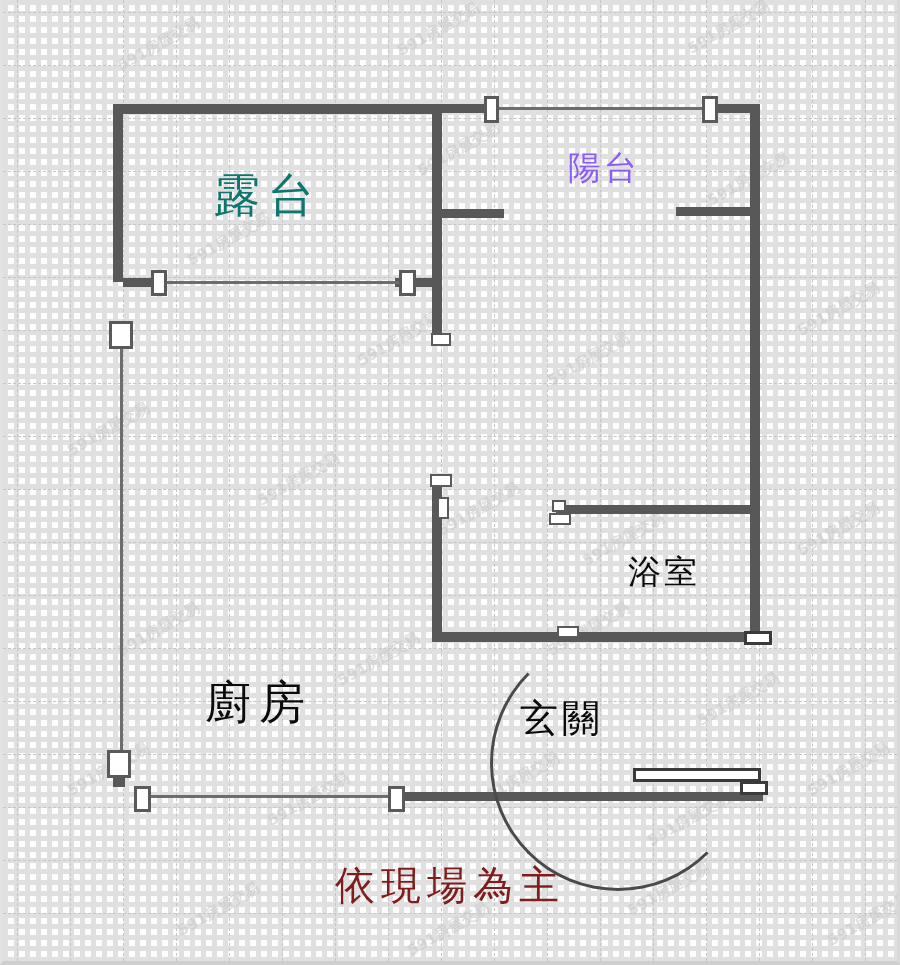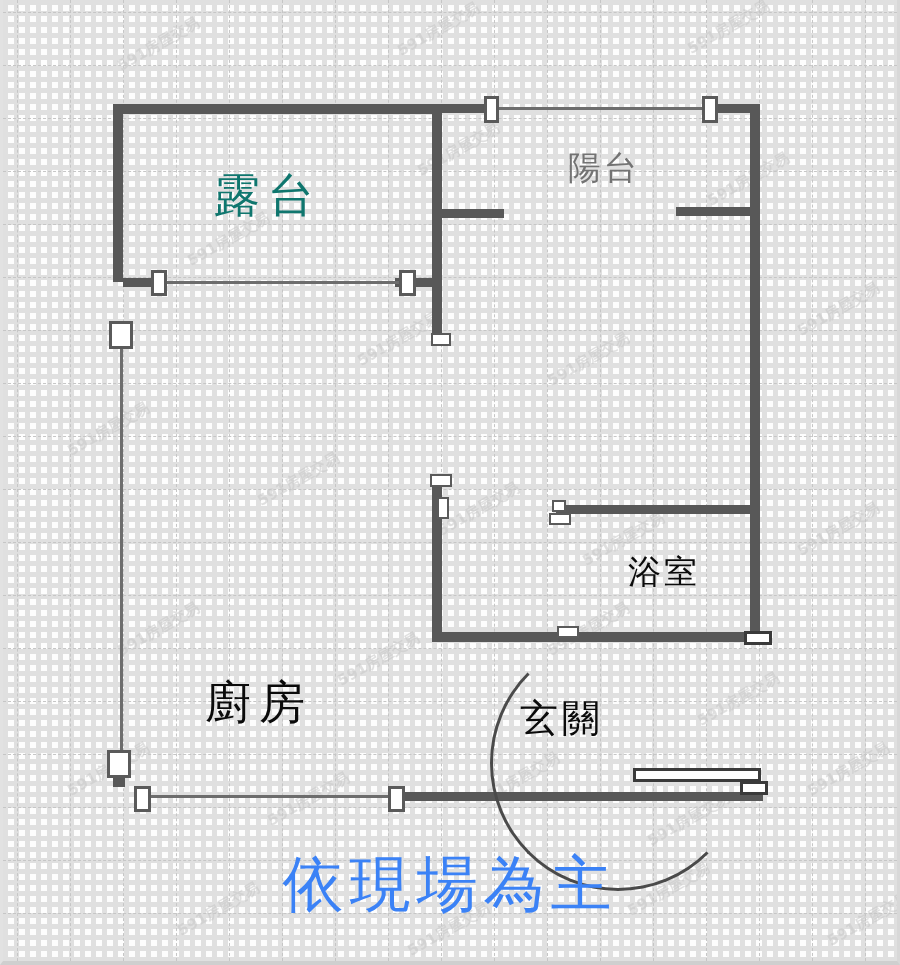--- a/index.html
+++ b/index.html
@@ -127,23 +127,23 @@
   }
   .label-lg { font-size: 46px; letter-spacing: 8px; }
   .label-md { font-size: 38px; letter-spacing: 4px; }
   .label-sm { font-size: 33px; letter-spacing: 3px; }
   #caption {
     position: absolute;
     left: 50%;
     top: 885px;
     transform: translate(-50%, -50%);
     font-family: "DejaVu Serif", "Liberation Serif", serif;
-    font-size: 61px;
+    font-size: 40px;
     letter-spacing: 6px;
-    color: #3b82f6;
+    color: #7f1d1d;
     white-space: nowrap;
   }
 </style>
 </head>
 <body>
 
 <div id="plan-root">
 
   <div id="grid-layer"></div>
   <div id="grid-rows">
@@ -254,21 +254,21 @@
       <div class="win-sm" style="left: 546px; top: 513px; width: 22px; height: 12px;"></div>
       <div class="win-sm" style="left: 554px; top: 626px; width: 22px; height: 12px;"></div>
       <div class="door-arc" style="left: 487px; top: 635px; width: 256px; height: 256px;"></div>
       <div class="door-leaf" style="left: 741px; top: 631px; width: 28px; height: 14px;"></div>
       <div class="door-leaf" style="left: 630px; top: 768px; width: 128px; height: 14px;"></div>
       <div class="door-leaf" style="left: 737px; top: 781px; width: 28px; height: 14px;"></div>
     </div>
 
   <div id="labels-layer">
       <div class="room-label label-lg" style="left: 265px; top: 196px; color: #0f766e;">露台</div>
-      <div class="room-label label-sm" style="left: 601px; top: 168px; color: #737373;">陽台</div>
+      <div class="room-label label-sm" style="left: 601px; top: 168px; color: #8b5cf6;">陽台</div>
       <div class="room-label label-sm" style="left: 661px; top: 572px; color: rgb(11, 11, 11);">浴室</div>
       <div class="room-label label-md" style="left: 559px; top: 718px; color: rgb(11, 11, 11);">玄關</div>
       <div class="room-label label-lg" style="left: 256px; top: 703px; color: rgb(11, 11, 11);">廚房</div>
     </div>
 
   <div id="caption">依現場為主</div>
 
 </div>
 
 </body></html>

